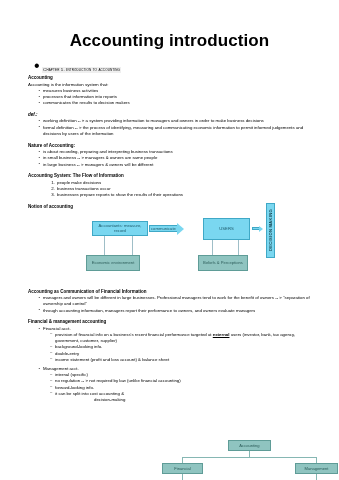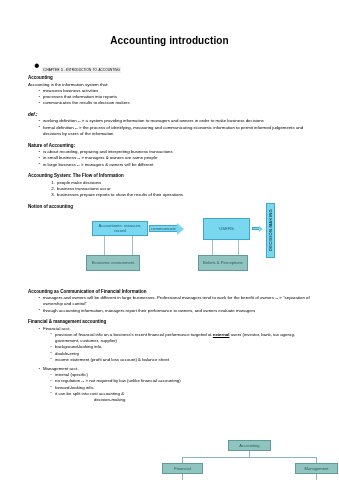--- a/index.html
+++ b/index.html
@@ -17,21 +17,21 @@
   }
   .page {
     position: relative;
     width: 339px;
     height: 480px;
     box-sizing: border-box;
     padding: 0;
   }
   .doc-title {
     text-align: center;
-    font-size: 10px;
+    font-size: 17px;
     font-weight: bold;
     letter-spacing: 0.1px;
     margin: 34px 0 0 0;
     padding: 0 24px;
     line-height: 14px;
   }
   .body-area {
     padding: 0 22px 0 28px;
     margin-top: 9px;
   }

